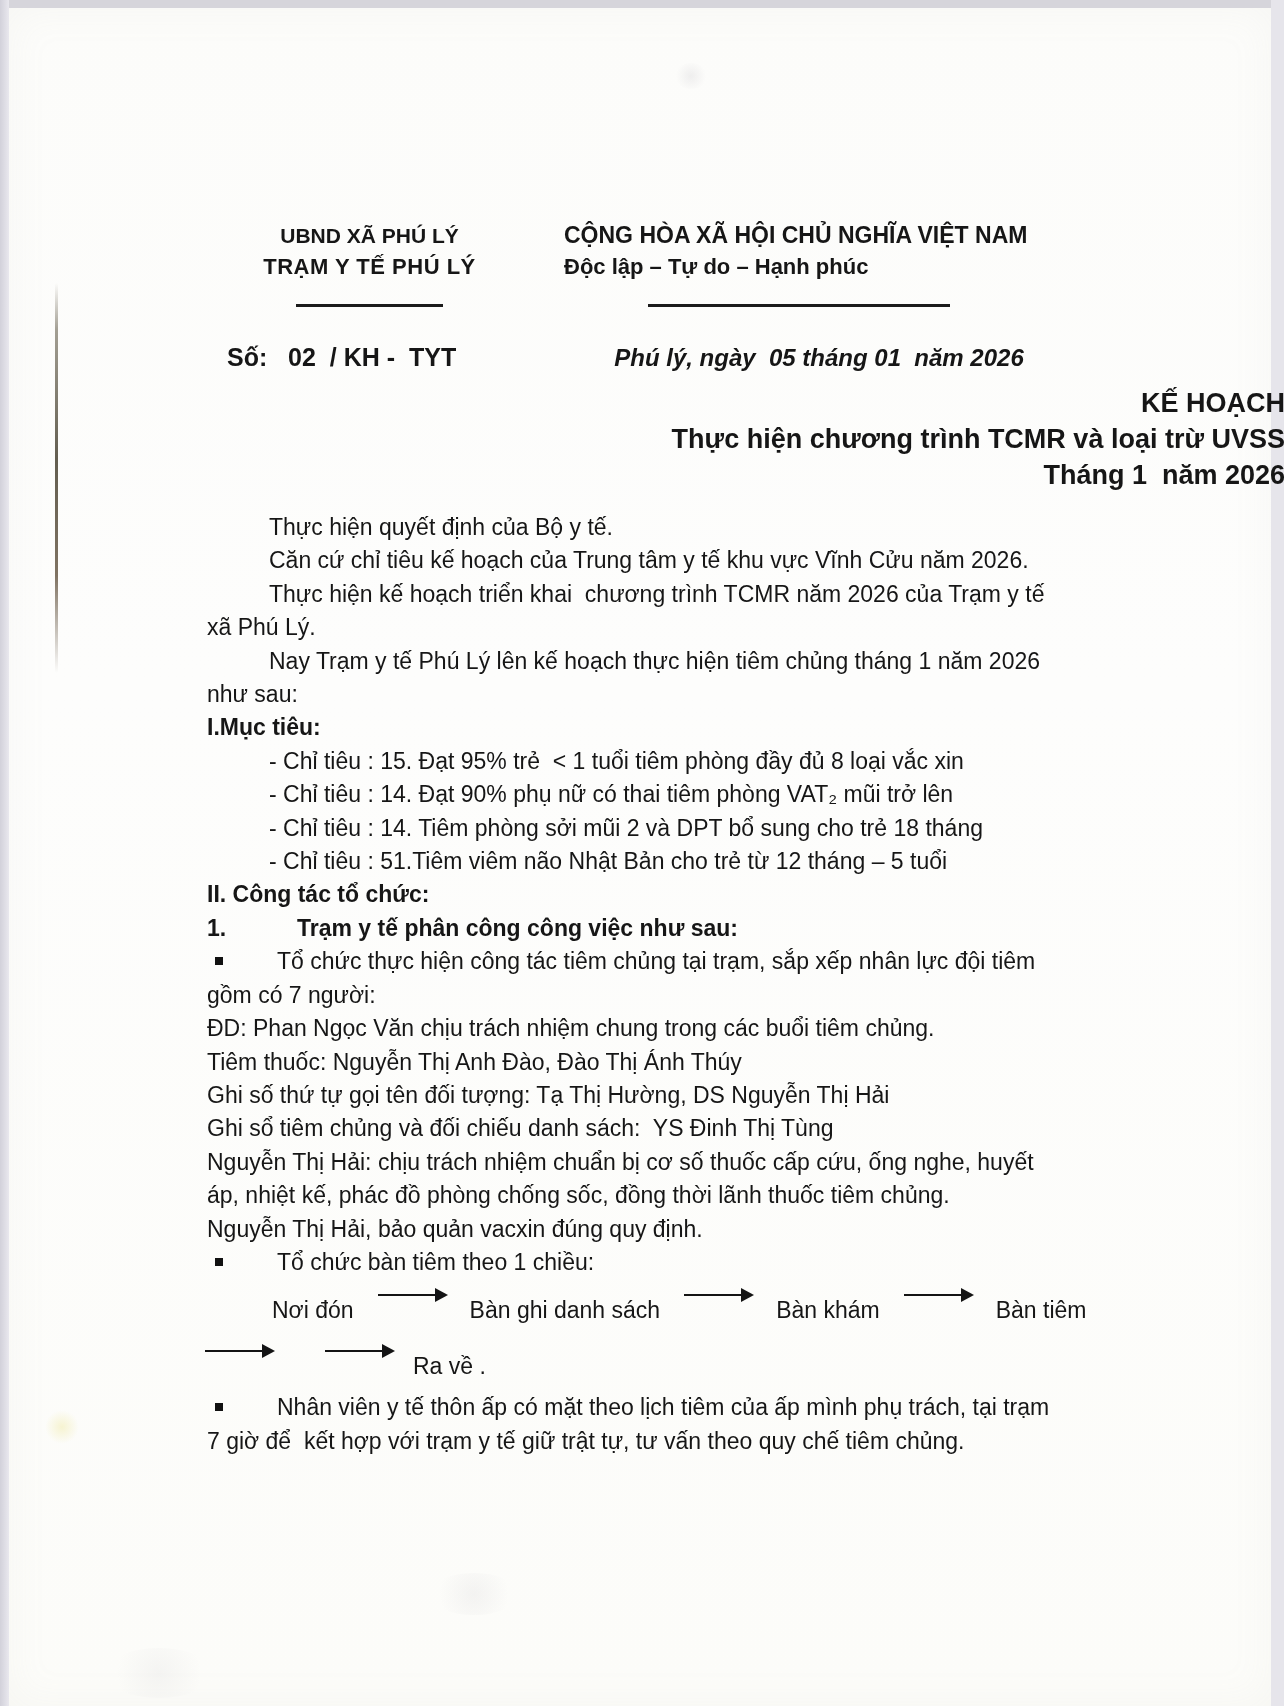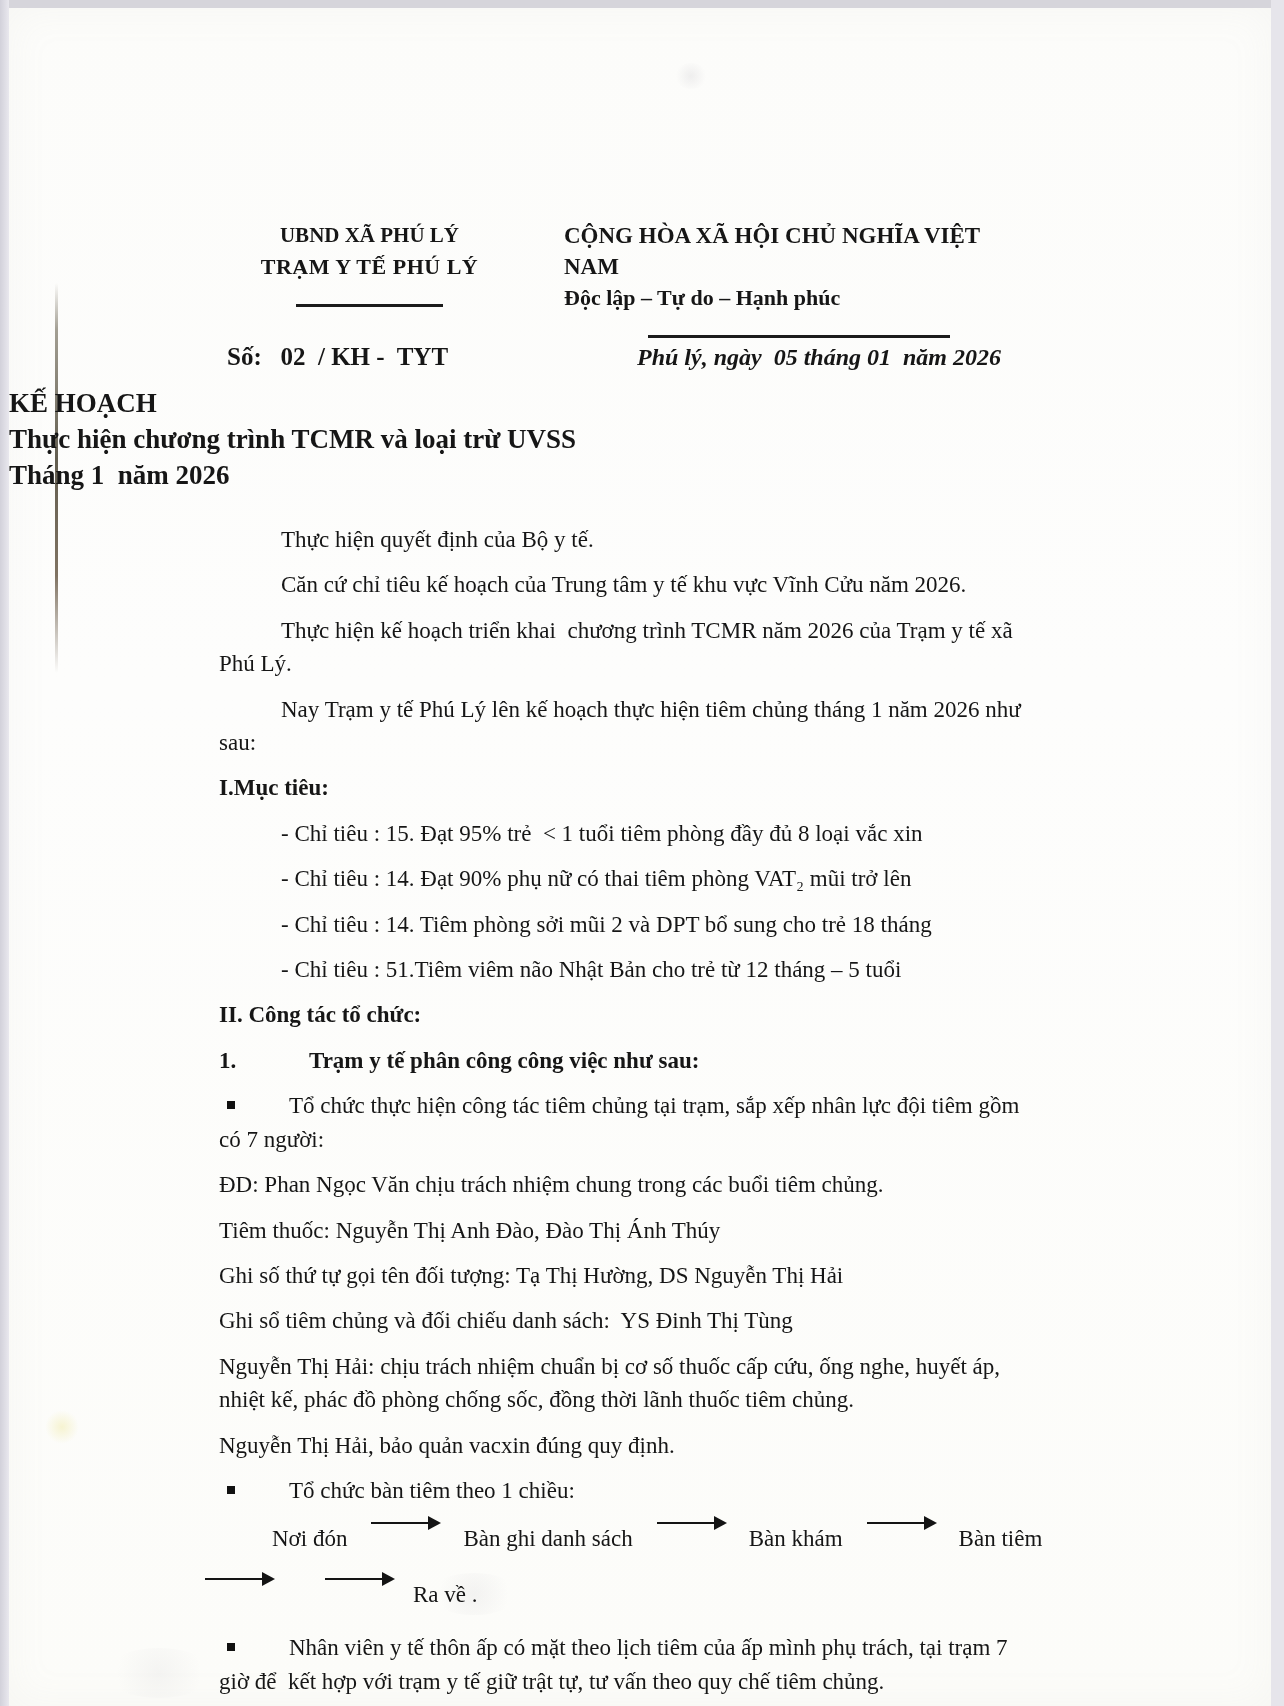--- a/index.html
+++ b/index.html
@@ -2,21 +2,21 @@
 <html><head>
 <meta charset="utf-8">
 <title>Document</title>
 <style>
   html,body{margin:0;padding:0;}
   #scan{
     position:relative;
     width:1284px;height:1706px;
     background:#737373;
     overflow:hidden;
-    font-family:Liberation Serif, serif;
+    font-family:Liberation Sans, sans-serif;
     color:#161616;
   }
   #page{
     position:absolute;
     left:9px;top:8px;right:13px;bottom:0;
     background:linear-gradient(180deg,#fcfcfa 0%,#fdfdfc 40%,#fcfcf9 100%);
     box-shadow:inset 0 0 40px rgba(180,175,160,0.08);
   }
   
   .edge-top{position:absolute;left:0;top:0;width:100%;height:8px;background:#d6d5db;}
@@ -41,26 +41,26 @@
   .hdr-rule{height:3px;background:#1b1b1b;margin:22px auto 0;}
   .hdr-left .hdr-rule{width:147px;}
   .hdr-right{position:absolute;top:212px;left:555px;width:470px;font-weight:bold;}
   .hdr-right .l1{font-size:23px;line-height:31px;}
   .hdr-right .l2{font-size:22px;line-height:31px;}
   .hdr-right .hdr-rule{width:302px;}
   .doc-number{position:absolute;top:335px;left:218px;font-size:25px;font-weight:bold;white-space:pre;}
   .date-line{position:absolute;top:336px;left:575px;width:470px;text-align:center;font-style:italic;font-weight:bold;font-size:24px;white-space:pre;}
 
   
-  .title-block{position:absolute;top:377px;left:0;width:100%;text-align:left;font-weight:bold;font-size:27px;line-height:36px;}
+  .title-block{position:absolute;top:377px;left:14px;width:100%;text-align:right;font-weight:bold;font-size:27px;line-height:36px;}
   .title-block div{white-space:pre;}
 
   
   #body{position:absolute;top:503px;left:198px;width:843px;font-size:23px;line-height:33.4px;}
-  #body p{margin:12px;white-space:pre-wrap;}
+  #body p{margin:0;white-space:pre-wrap;}
   .p-indent{text-indent:62px;}
   .p-heading{font-weight:bold;}
   .p-dash{padding-left:62px;}
   .p-heading-num{font-weight:bold;}
   .p-heading-num .num{display:inline-block;width:90px;}
   .p-bullet{position:relative;text-indent:70px;}
   .p-bullet .sq{position:absolute;left:8px;top:12px;width:8px;height:8px;background:#111;text-indent:0;}
   .p-plain{}
 
   

